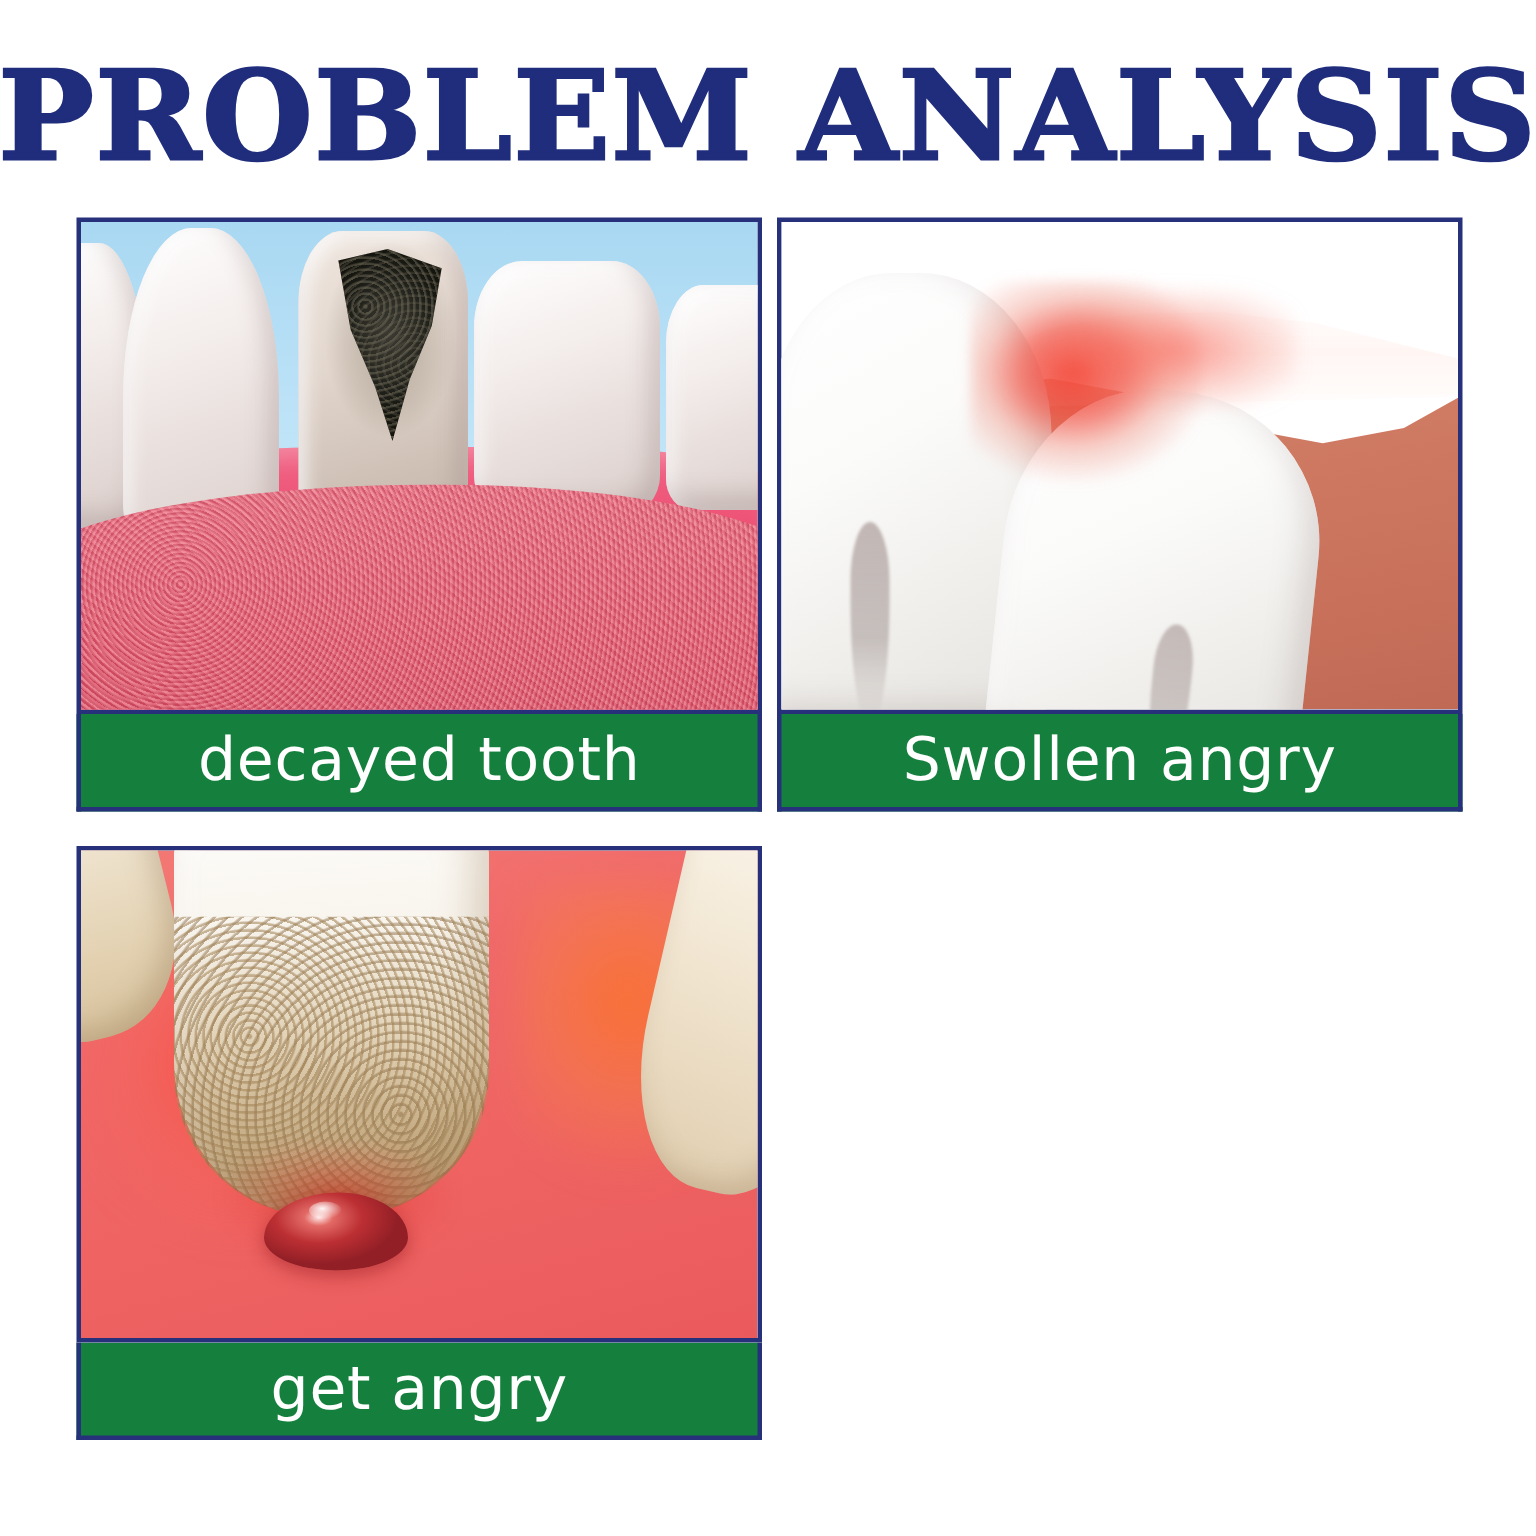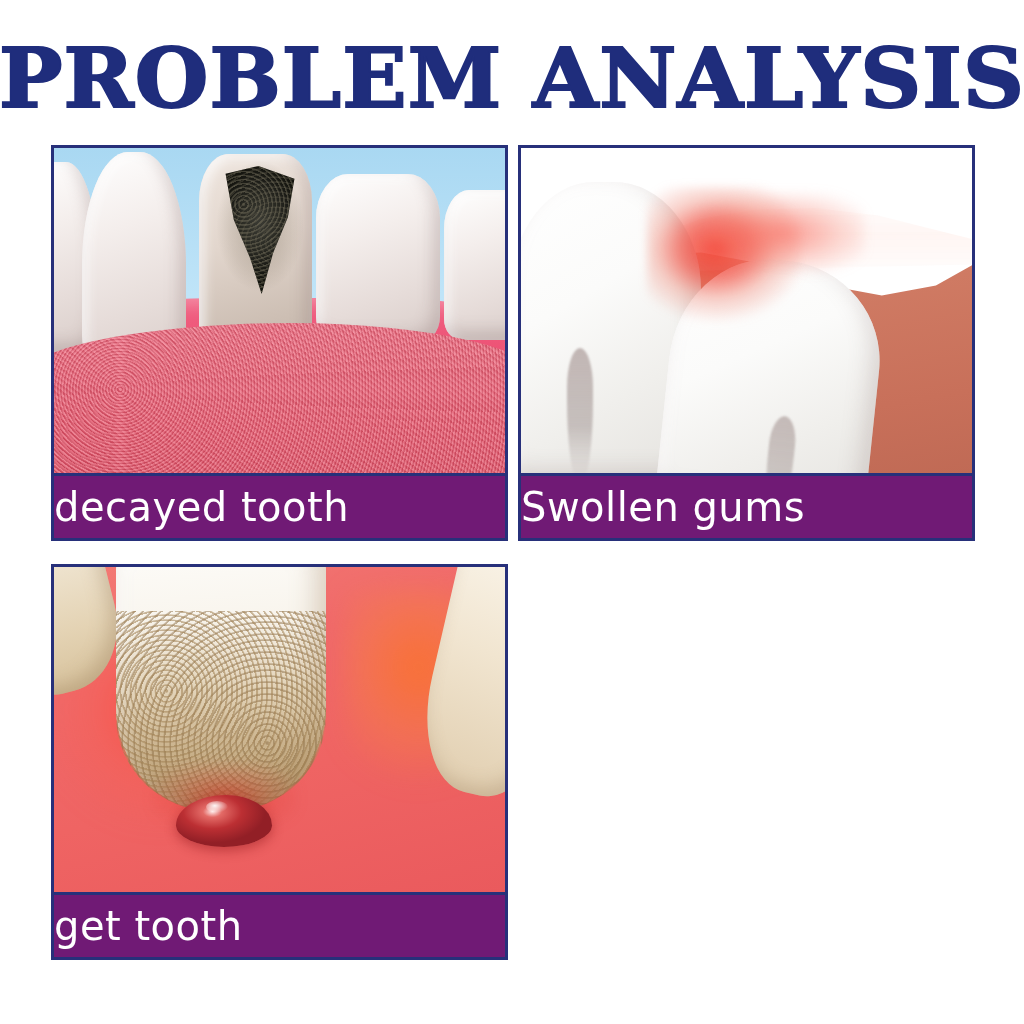--- a/index.html
+++ b/index.html
@@ -72,24 +72,24 @@
     position: absolute;
     inset: 0;
     overflow: hidden;
   }
   .caption-bar {
     flex: 0 0 65px;
     margin-top: 0px;
     border: 3px solid #27307a;
     border-top: none;
     box-sizing: border-box;
-    background: #701a75;
+    background: #15803d;
     display: flex;
     align-items: center;
-    justify-content: flex-start;
+    justify-content: center;
     overflow: hidden;
   }
   .caption-text {
     color: #ffffff;
     font-family: "DejaVu Sans", sans-serif;
     font-size: 40px;
     line-height: 44px;
     letter-spacing: 0.5px;
     white-space: nowrap;
   }
@@ -401,39 +401,39 @@
           <div class="p2-gum-hi"></div>
           <div class="molar p2-m1"></div>
           <div class="p2-m1-root"></div>
           <div class="molar p2-m2"></div>
           <div class="p2-m2-root"></div>
           <div class="p2-inflam"></div>
           <div class="p2-inflam2"></div>
         </div>
       </div>
       <div class="caption-bar">
-        <span class="caption-text">Swollen gums</span>
+        <span class="caption-text">Swollen angry</span>
       </div>
     </div>
 
     <div class="panel">
       <div class="art-frame">
         <div class="art">
           <div class="p3-gum"></div>
           <div class="p3-glow-l"></div>
           <div class="p3-glow-r"></div>
           <div class="p3-tooth-l"></div>
           <div class="p3-tooth-r"></div>
           <div class="p3-tooth"></div>
           <div class="p3-tartar"></div>
           <div class="p3-blood"></div>
           <div class="p3-abscess"></div>
           <div class="p3-abscess-hi"></div>
         </div>
       </div>
       <div class="caption-bar">
-        <span class="caption-text">get tooth</span>
+        <span class="caption-text">get angry</span>
       </div>
     </div>
 
 
   </div>
 </div>
 
 </body></html>

